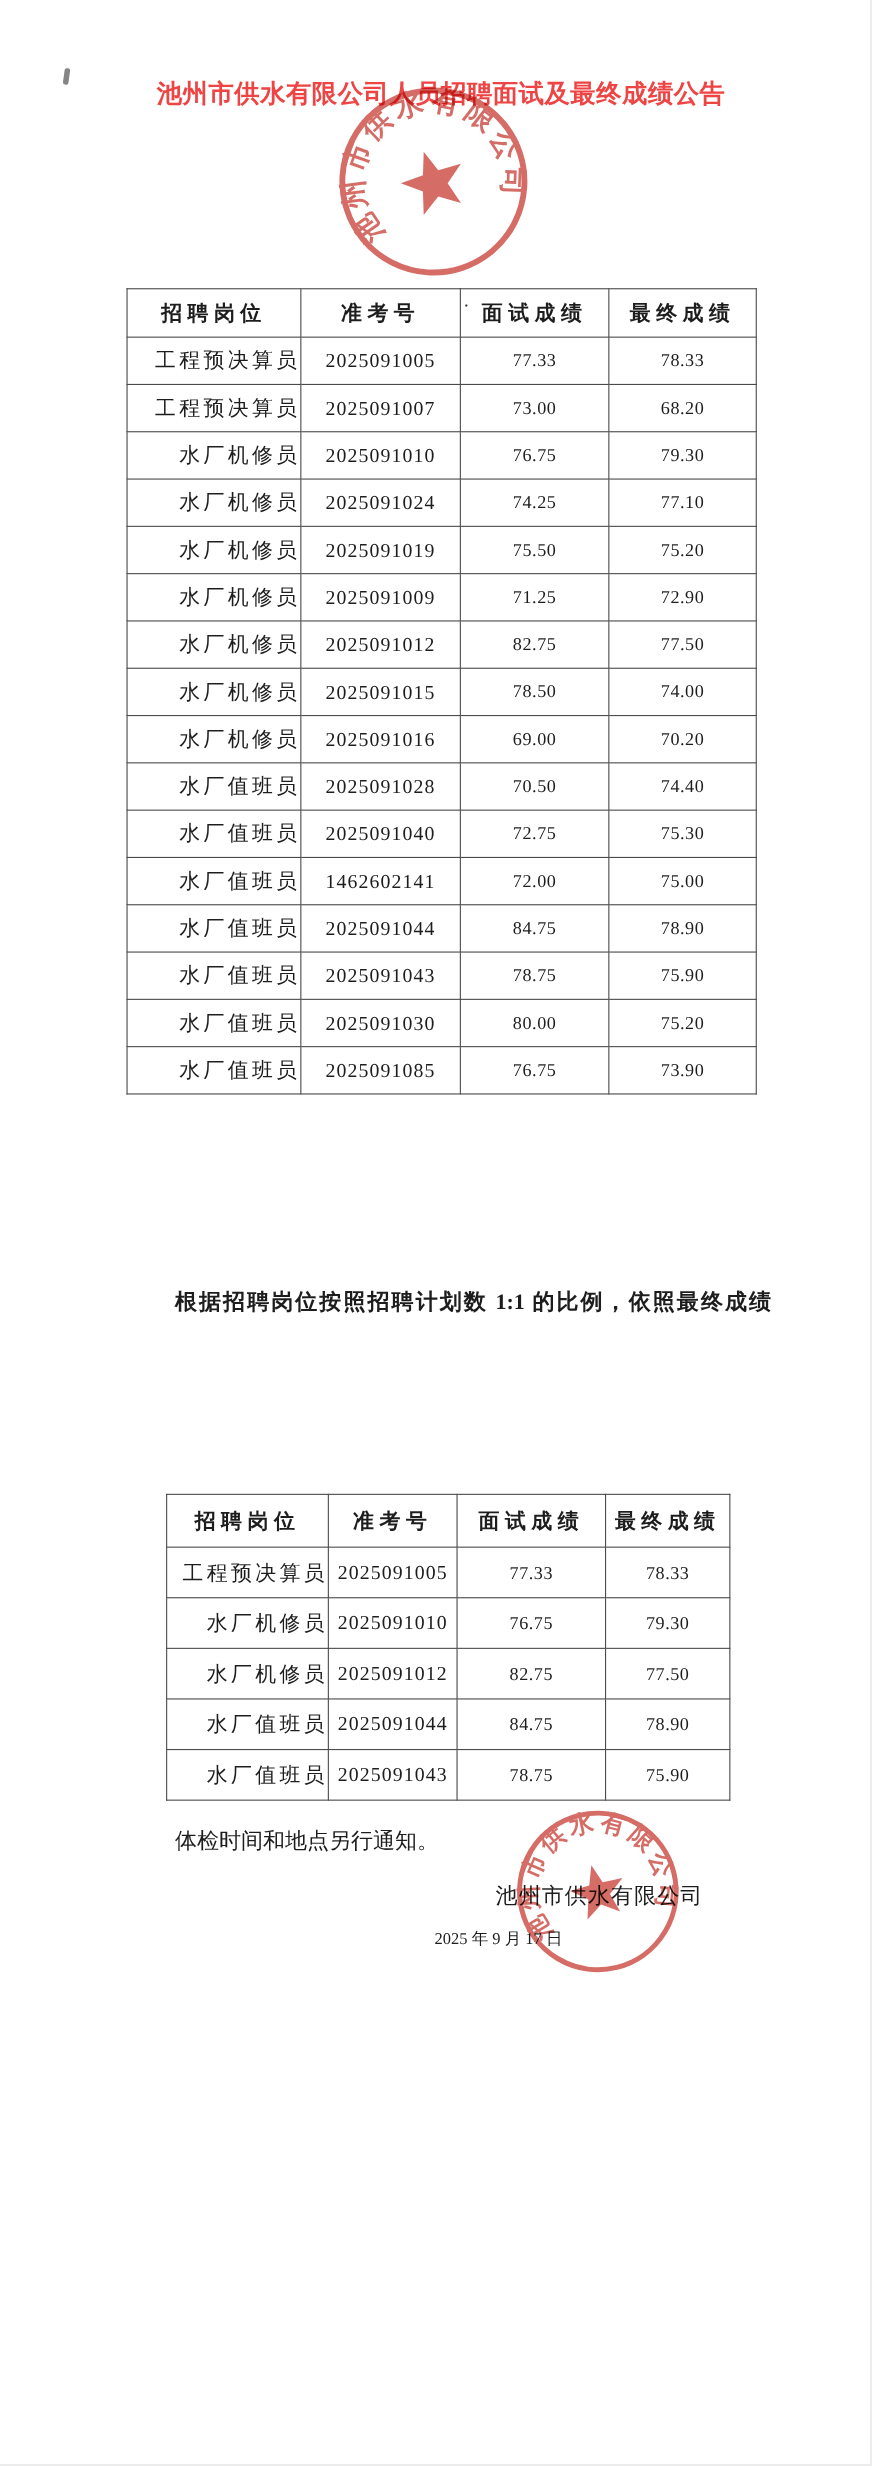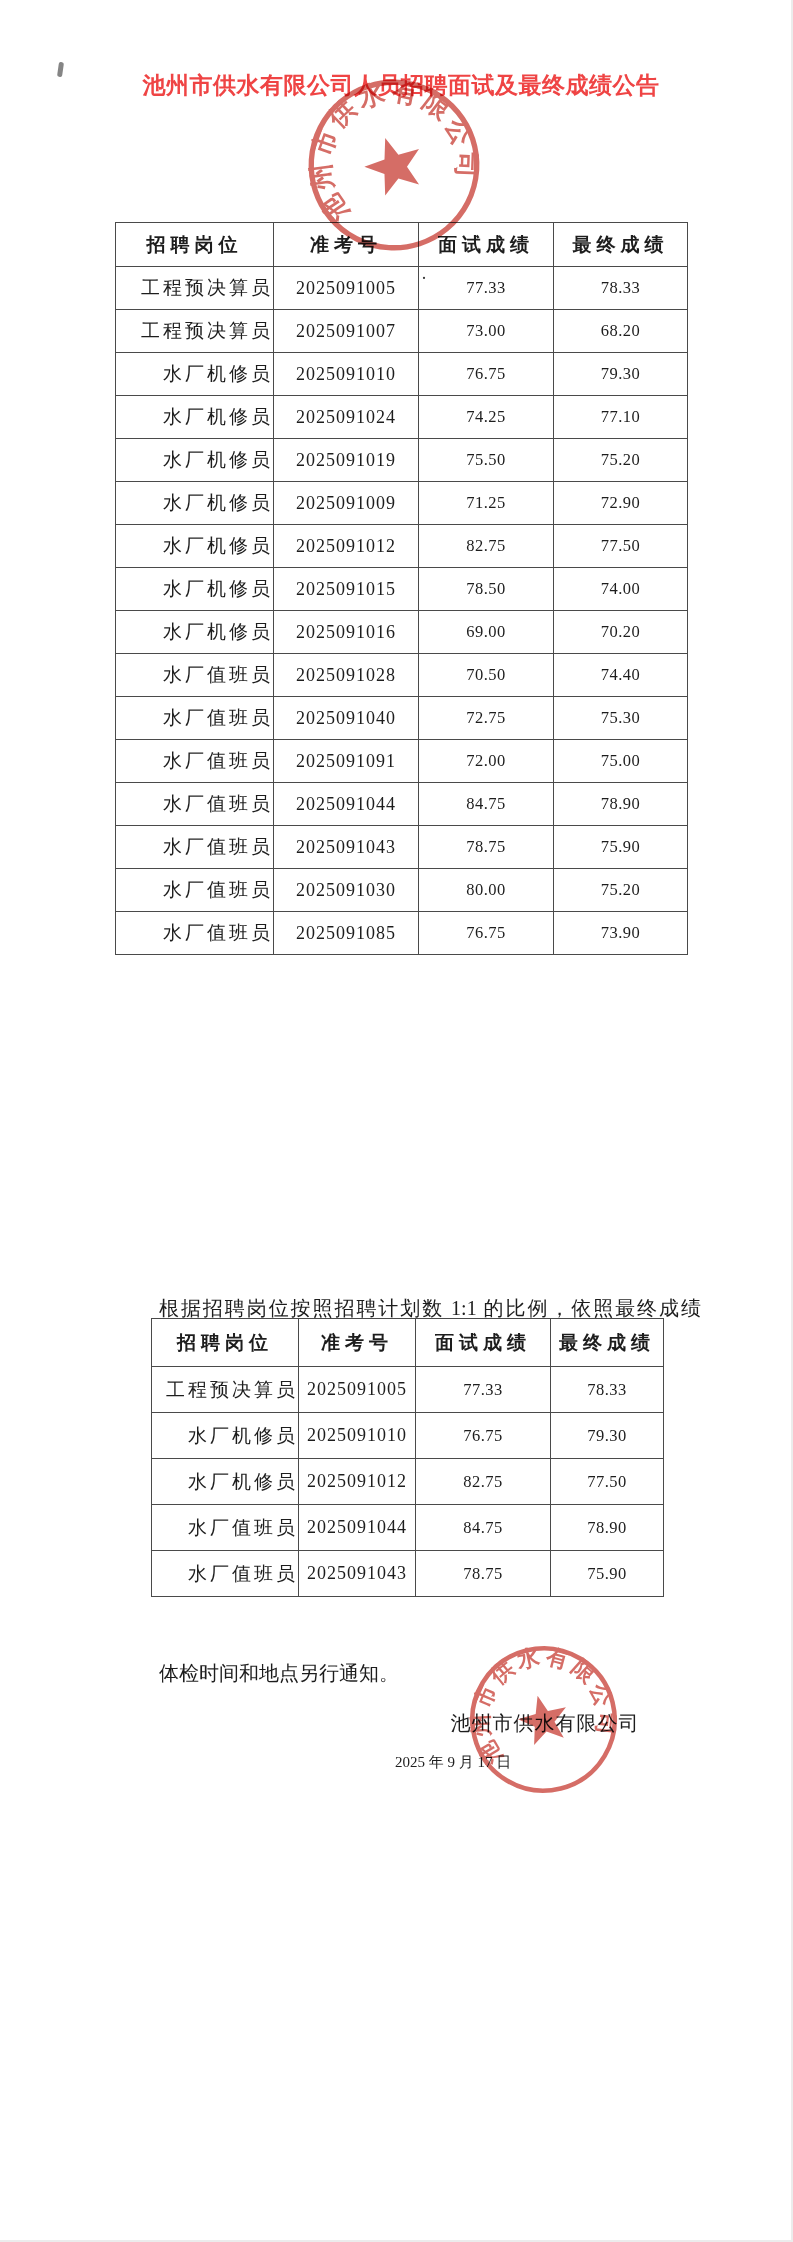--- a/index.html
+++ b/index.html
@@ -17,25 +17,25 @@
 
   .doc-title {
     position:absolute; left:110px; top:70px; width:582px;
     margin:0; text-align:center;
     font-size:23px; font-weight:bold; letter-spacing:0.5px;
     color:#ef4444;
   }
 
   .para { position:absolute; left:119px; width:582px; font-size:20px; line-height:36px; }
   .intro { top:144px; }
-  .para2 { top:1290px; }
+  .para2 { top:1166px;font-weight:bold; }
   .line-indent { text-indent:2em; }
   .line-fill { text-align:justify; text-align-last:justify; }
 
-  table { position:absolute; border-collapse:collapse; table-layout:fixed; }
+  table { position:absolute; border-collapse:collapse; table-layout:fixed;margin-top:40px; }
   th, td { border:1px solid #4a4a4a; text-align:center; vertical-align:middle; padding:0; color:#1d1d1d; }
   th { font-size:19px; font-weight:bold; letter-spacing:5px; }
   td.pos   { font-size:19px; letter-spacing:3px;text-align:right; }
   td.exam  { font-size:18px; letter-spacing:1px; }
   td.score { font-size:16.5px; letter-spacing:0.5px; }
 
   .t1 { left:115px; top:222px; width:572px; }
   .t1 col:nth-child(1){ width:158px; }
   .t1 col:nth-child(2){ width:145px; }
   .t1 col:nth-child(3){ width:135px; }
@@ -151,21 +151,21 @@
           <td class="score">74.40</td>
         </tr>
         <tr>
           <td class="pos">水厂值班员</td>
           <td class="exam">2025091040</td>
           <td class="score">72.75</td>
           <td class="score">75.30</td>
         </tr>
         <tr>
           <td class="pos">水厂值班员</td>
-          <td class="exam">2025091091</td>
+          <td class="exam">1462602141</td>
           <td class="score">72.00</td>
           <td class="score">75.00</td>
         </tr>
         <tr>
           <td class="pos">水厂值班员</td>
           <td class="exam">2025091044</td>
           <td class="score">84.75</td>
           <td class="score">78.90</td>
         </tr>
         <tr>

